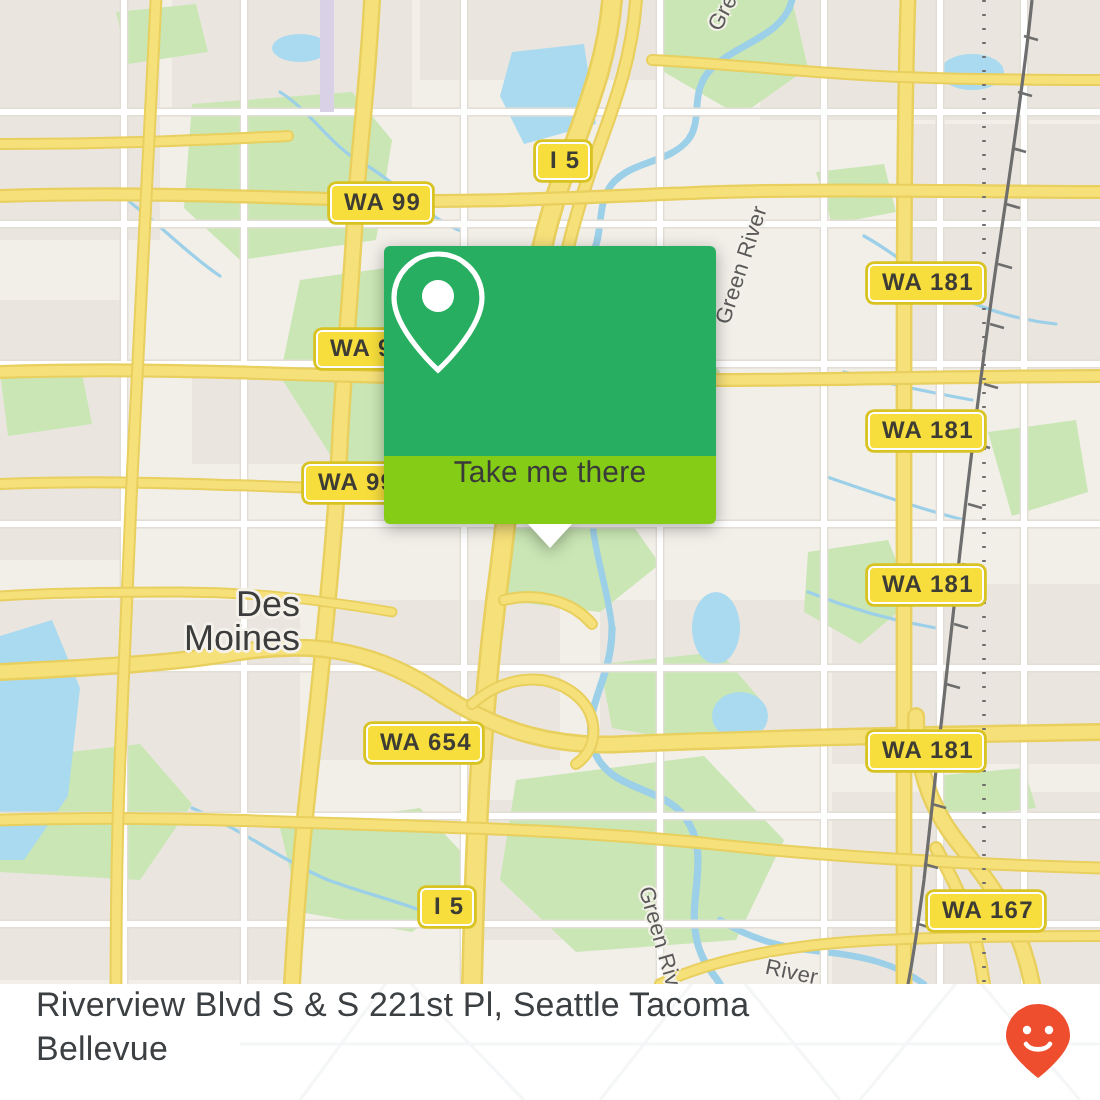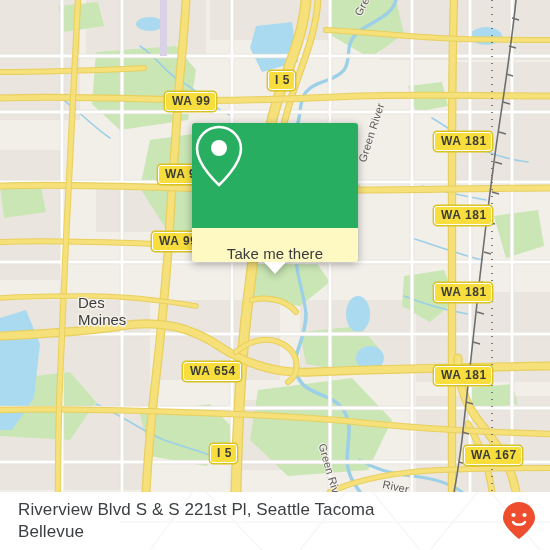--- a/index.html
+++ b/index.html
@@ -41,23 +41,23 @@
     padding:1px 4px 2px 6px;
     line-height:14px;
     white-space:nowrap;
     text-align:center;
   }
 
   
   .place-label{
     position:absolute;
     color:#3c3c3c;
-    font-size:15px;
+    font-size:18px;
     line-height:17px;
-    text-align:left;
+    text-align:right;
     text-shadow:
       1.5px 0 #f4f1ea,-1.5px 0 #f4f1ea,0 1.5px #f4f1ea,0 -1.5px #f4f1ea,
       1px 1px #f4f1ea,-1px -1px #f4f1ea,1px -1px #f4f1ea,-1px 1px #f4f1ea;
     white-space:pre-line;
   }
   .water-label{
     position:absolute;
     color:#5a5a5a;
     font-size:11px;
     letter-spacing:.2px;
@@ -70,41 +70,41 @@
   #callout{
     position:absolute;left:192px;top:123px;width:166px;
     filter:drop-shadow(0 2px 4px rgba(0,0,0,0.32));
   }
   #callout-green{
     height:105px;
     border-radius:3px 3px 0 0;
     display:flex;align-items:center;justify-content:center;
   }
   #callout-white{
-    height:34px;background:#fef9c3;
+    height:34px;background:#84cc16;
     border-radius:0 0 3px 3px;
-    display:flex;align-items:flex-end;justify-content:center;
+    display:flex;align-items:flex-start;justify-content:center;
     position:relative;
   }
   #callout-label{
     font-size:15px;color:#3a3a3a;letter-spacing:.1px;
   }
   #callout-tail{
     position:absolute;left:50%;top:34px;
     margin-left:-11px;width:0;height:0;
     border-left:11px solid transparent;
     border-right:11px solid transparent;
     border-top:12px solid #ffffff;
   }
 
   
   #footer{
     position:absolute;left:0;top:492px;width:550px;height:58px;
     background:#ffffff;
-    display:flex;align-items:center;
+    display:flex;
     box-sizing:border-box;padding:0 14px 0 18px;
     overflow:hidden;
   }
   #footer-watermark{
     position:absolute;left:0;top:0;width:550px;height:58px;
     opacity:.5;pointer-events:none;
   }
   #footer-title{
     position:relative;
     flex:1;

